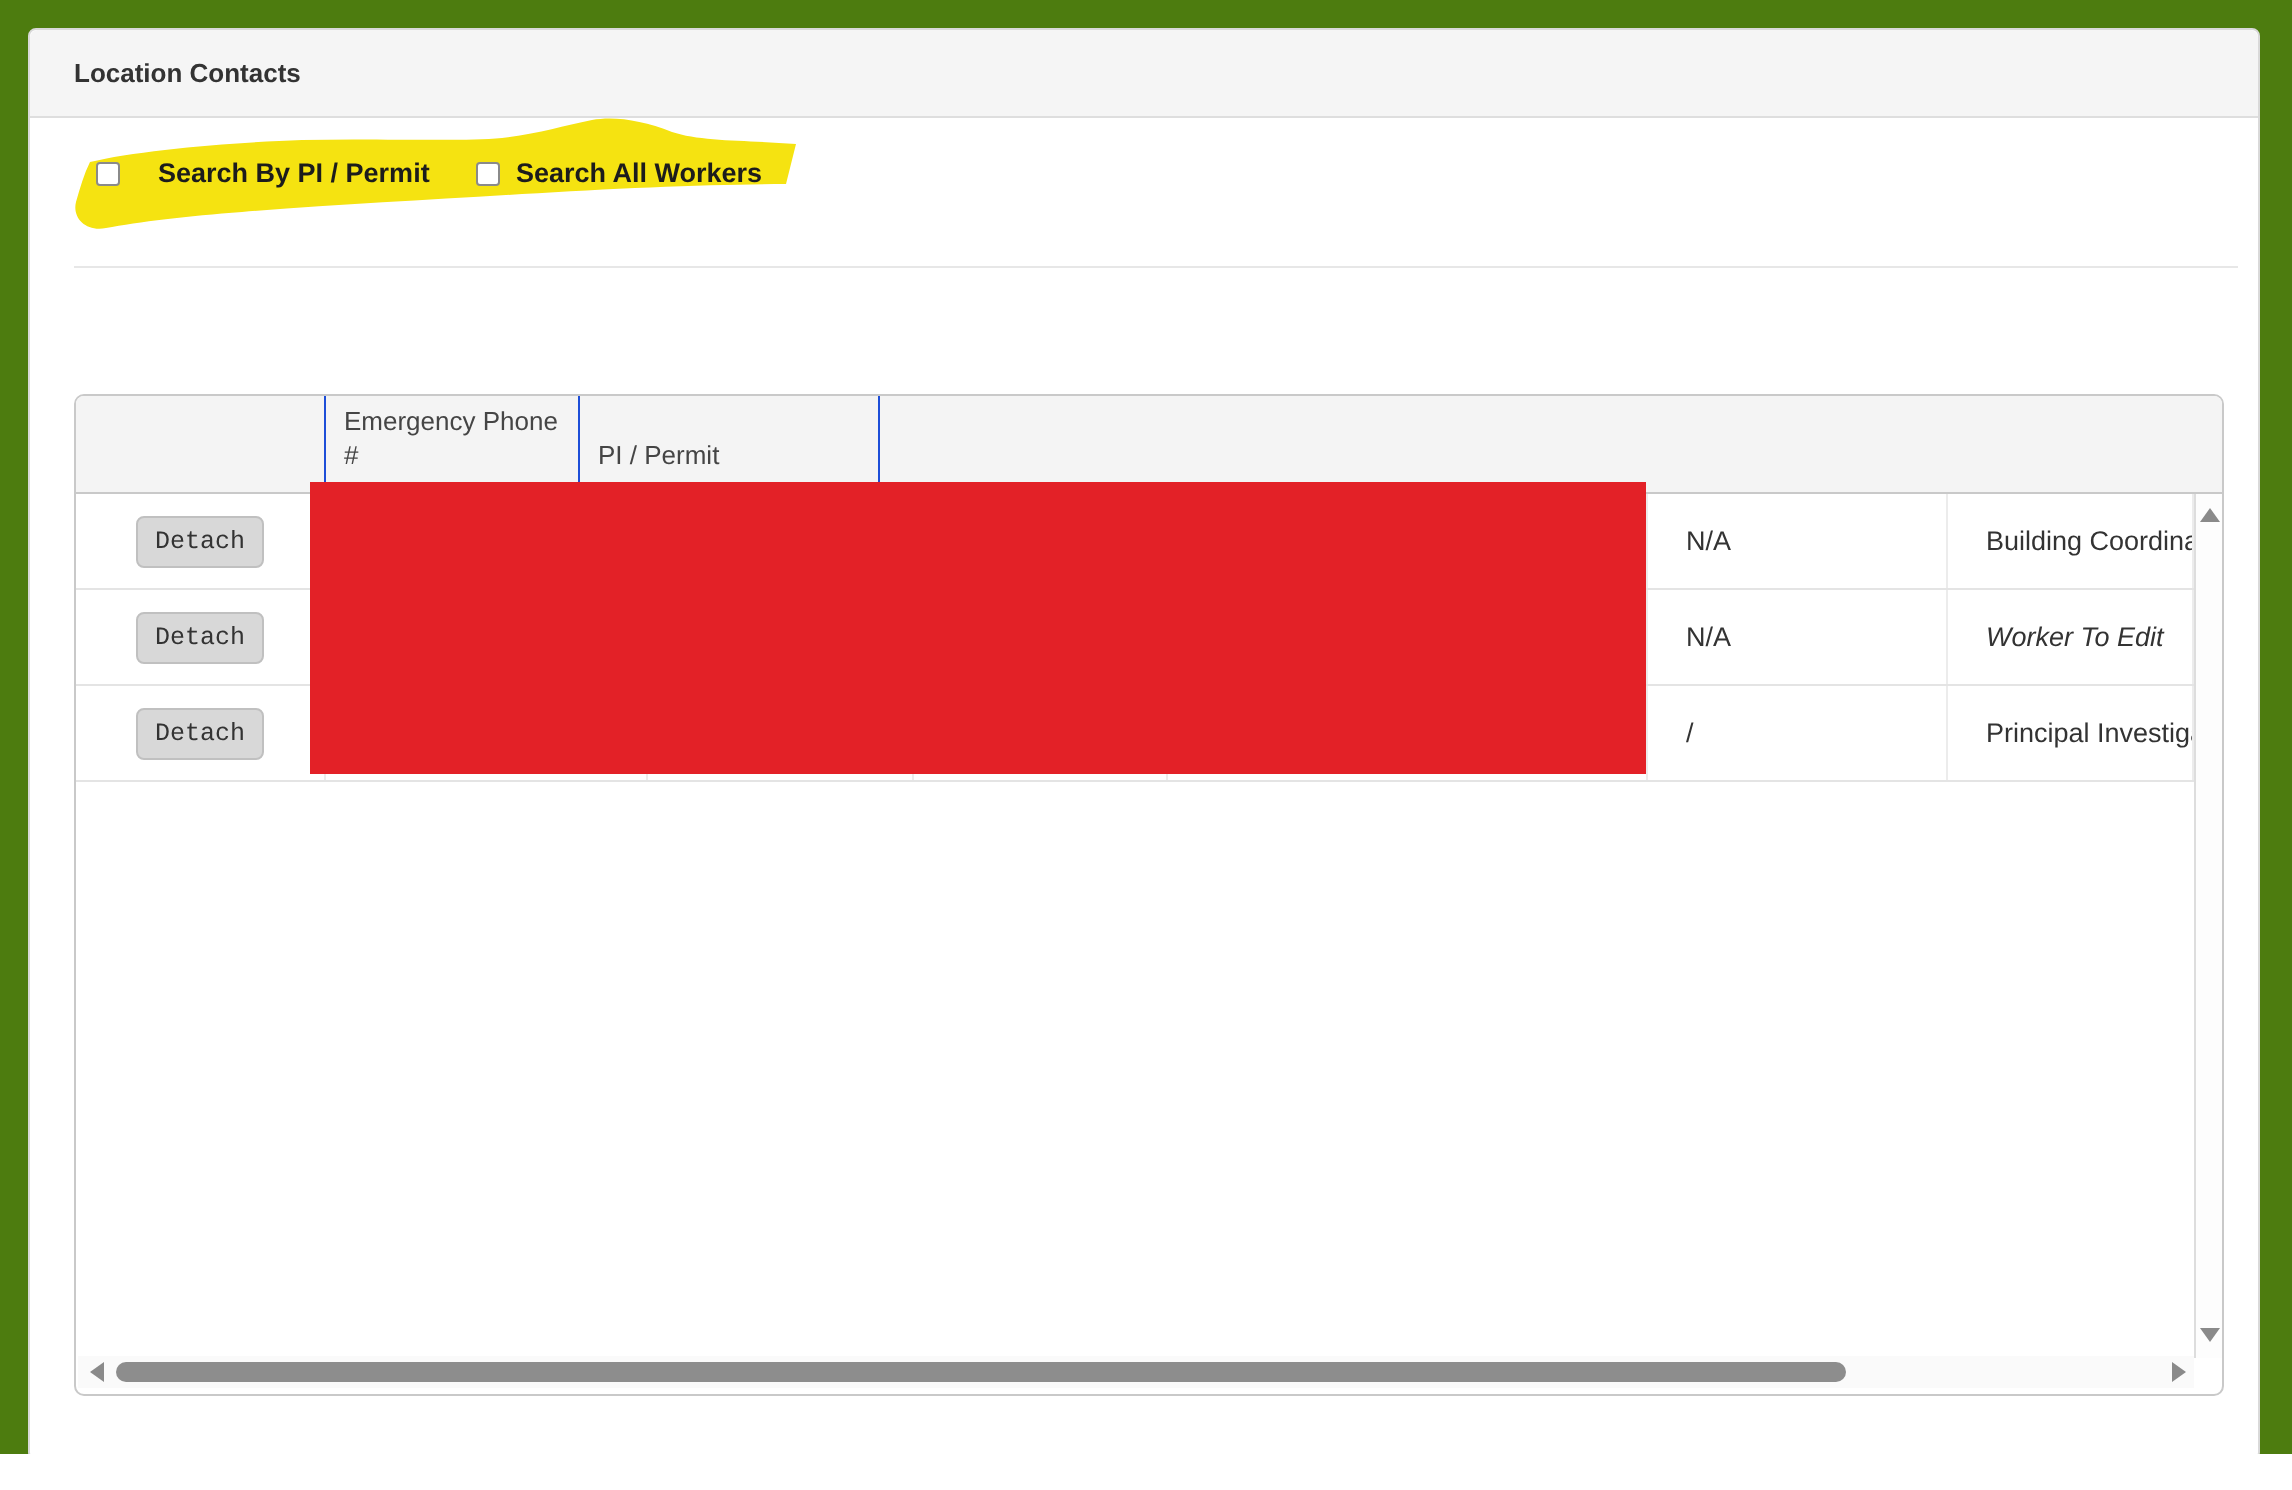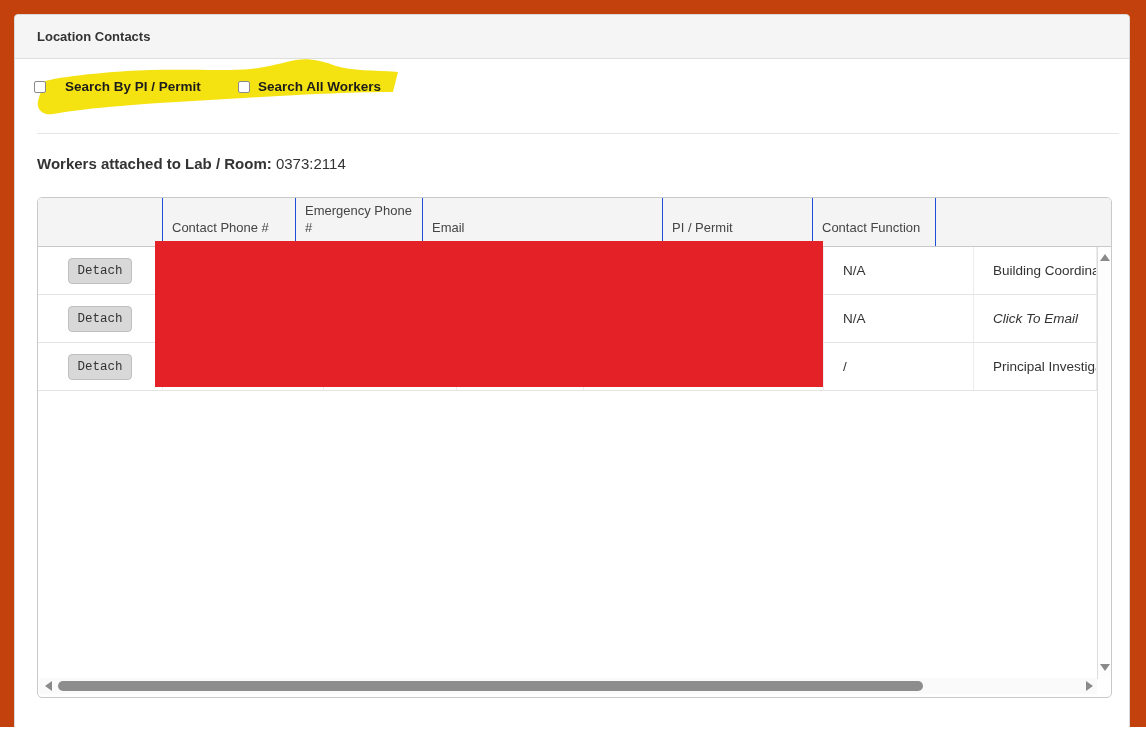--- a/index.html
+++ b/index.html
@@ -1,31 +1,31 @@
 <!DOCTYPE html>
 <html><head>
 <meta charset="utf-8">
 <style>
   * { margin:0; padding:0; box-sizing:border-box; }
   html,body { background:#fff; }
   body { font-family:"Liberation Sans", sans-serif; }
-  .page { position:relative; width:1146px; height:727px; background:#c2410c; overflow:hidden; }
+  .page { position:relative; width:1146px; height:727px; background:#4d7c0f; overflow:hidden; }
 
   .panel { position:absolute; left:14px; top:14px; width:1116px; height:716px;
            background:#fff; border:1px solid #d9d9d9; border-radius:4px; }
   .panel-header { position:absolute; left:0; top:0; right:0; height:44px; background:#f5f5f5;
                   border-bottom:1px solid #dedede; border-radius:4px 4px 0 0;
                   display:flex; align-items:center; padding-left:22px; }
   .panel-title { font-size:13px; font-weight:bold; color:#333; }
 
   .highlight-svg { position:absolute; left:14px; top:36px; width:380px; height:68px; z-index:1; }
 
   .cb { position:absolute; display:flex; align-items:center; gap:8px; z-index:2;
         font-size:13.5px; font-weight:bold; color:#1c1c1c; cursor:pointer; }
-  .cb1 { left:19px; top:64px;gap:19px; }
+  .cb1 { left:33px; top:64px;gap:19px; }
   .cb2 { left:223px; top:64px; }
   .cb input { appearance:none; -webkit-appearance:none; width:12px; height:12px;
               background:#fff; border:1px solid #8a8a8a; border-radius:2px; margin:0; }
 
   .divider { position:absolute; left:22px; top:118px; width:1082px; height:1px; background:#e7e7e7; }
 
   .heading { position:absolute; left:22px; top:140px; font-size:15px; color:#333; }
   .heading .hl { font-weight:bold; }
 
   .grid { position:absolute; left:22px; top:182px; width:1075px; height:501px;
@@ -94,43 +94,30 @@
       <input type="checkbox" style="">
       <span>Search By PI / Permit</span>
     </label>
     <label class="cb cb2">
       <input type="checkbox" style="">
       <span>Search All Workers</span>
     </label>
 
     <div class="divider"></div>
 
-    <div class="heading">
-      <span class="hl">Workers attached to Lab / Room:</span>
-      <span>0373:2114</span>
-    </div>
 
     <div class="grid">
 
       <div class="grid-header">
         <div class="hcell c0"></div>
-        <div class="hcell c2">
-          <span>Contact Phone #</span>
-        </div>
         <div class="hcell c3">
           <span>Emergency Phone #</span>
         </div>
-        <div class="hcell c4">
-          <span>Email</span>
-        </div>
         <div class="hcell c5">
           <span>PI / Permit</span>
-        </div>
-        <div class="hcell c6">
-          <span>Contact Function</span>
         </div>
         <div class="hcell filler"></div>
       </div>
 
       <div class="grid-body">
         <div class="grid-row">
           <div class="cell c0">
             <button class="detach-btn">Detach</button>
           </div>
           <div class="cell c1"></div>
@@ -142,21 +129,21 @@
         </div>
         <div class="grid-row">
           <div class="cell c0">
             <button class="detach-btn">Detach</button>
           </div>
           <div class="cell c1"></div>
           <div class="cell c2"></div>
           <div class="cell c3"></div>
           <div class="cell c4"></div>
           <div class="cell c5">N/A</div>
-          <div class="cell c6 italic">Click To Email</div>
+          <div class="cell c6 italic">Worker To Edit</div>
         </div>
         <div class="grid-row">
           <div class="cell c0">
             <button class="detach-btn">Detach</button>
           </div>
           <div class="cell c1"></div>
           <div class="cell c2"></div>
           <div class="cell c3"></div>
           <div class="cell c4"></div>
           <div class="cell c5">/</div>

